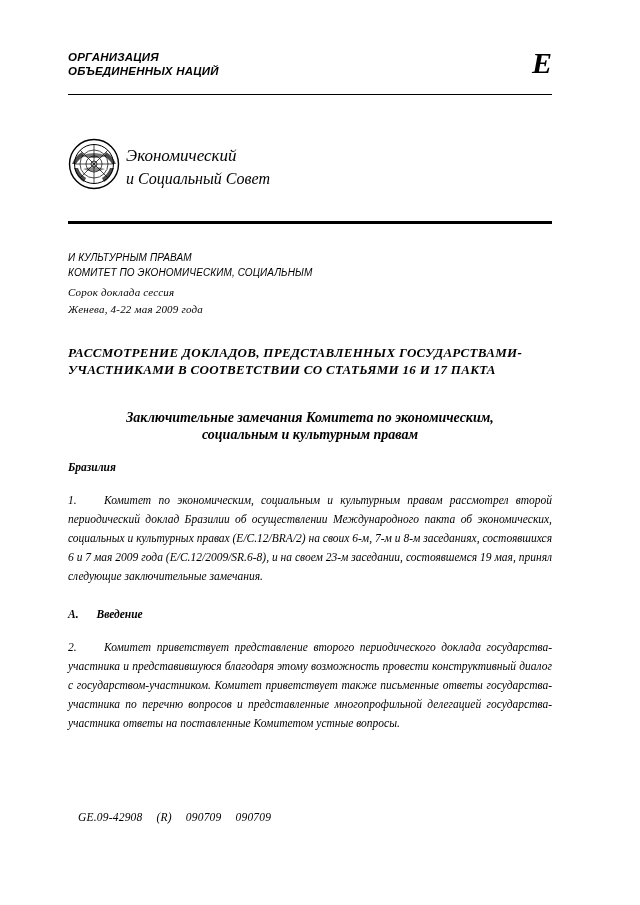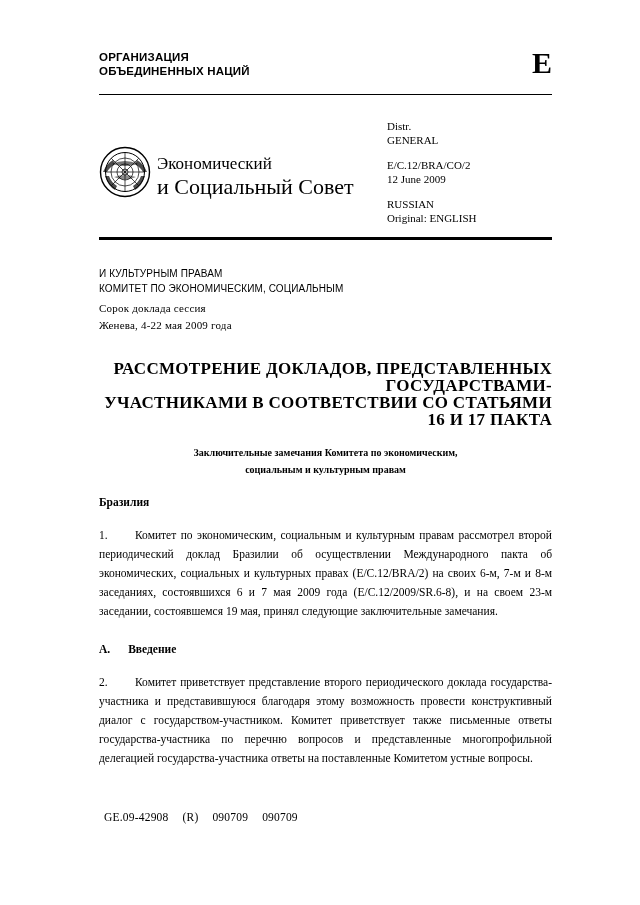--- a/index.html
+++ b/index.html
@@ -12,21 +12,22 @@
     height: 905px;
     font-family: "Liberation Serif", serif;
     color: #000000;
     overflow: hidden;
   }
   .page {
     position: relative;
     width: 640px;
     height: 905px;
     box-sizing: border-box;
-    padding: 44px 88px 0 99px;
+    padding: 44px 88px 0 68px;
+    font-style: italic;
   }
 
   
   .masthead {
     position: relative;
     display: flex;
     align-items: flex-start;
     justify-content: space-between;
   }
   .org-name {
@@ -75,21 +76,21 @@
     padding-top: 12px;
     padding-left: 4px;
   }
   .body-title .line1 {
     font-family: "Liberation Serif", serif;
     font-size: 17px;
     line-height: 23px;
   }
   .body-title .line2 {
     font-family: "Liberation Serif", serif;
-    font-size: 22px;
+    font-size: 16px;
     line-height: 23px;
   }
 
   .distr-block {
     flex: 0 0 165px;
     font-family: "Liberation Serif", serif;
     font-size: 11px;
     line-height: 14px;
     padding-top: 6px;
   }
@@ -108,32 +109,32 @@
     font-family: "Liberation Serif", serif;
     font-size: 11px;
     line-height: 17px;
     letter-spacing: 0.2px;
   }
   .committee .session { margin-top: 4px; }
 
   
   .doc-heading {
     margin-top: 26px;
-    text-align: right;
-    font-family: "Liberation Serif", serif;
-    font-size: 17px;
+    text-align: left;
+    font-family: "Liberation Serif", serif;
+    font-size: 13px;
     line-height: 17px;
     font-weight: bold;
     letter-spacing: 0.3px;
   }
   .sub-heading {
-    margin-top: 16px;
+    margin-top: 31px;
     text-align: center;
     font-family: "Liberation Serif", serif;
-    font-size: 10px;
+    font-size: 14px;
     line-height: 17px;
     font-weight: bold;
   }
   .country-heading {
     margin-top: 18px;
     text-align: left;
     font-family: "Liberation Serif", serif;
     font-size: 11.5px;
     font-weight: bold;
   }
@@ -156,21 +157,21 @@
     font-size: 11.5px;
     font-weight: bold;
   }
   .section-heading .letter {
     margin-right: 18px;
   }
 
   
   .footer {
     position: absolute;
-    left: 104px;
+    left: 78px;
     bottom: 82px;
     font-family: "Liberation Serif", serif;
     font-size: 11.5px;
     letter-spacing: 0.2px;
   }
   .footer .sp { display: inline-block; width: 14px; }
 </style>
 </head>
 <body>
 
@@ -208,30 +209,20 @@
       </svg>
     </div>
 
     <div class="body-title">
       <div class="line1">Экономический</div>
       <div class="line2">
         <span>и </span><span>Социальный</span><span> Совет</span>
       </div>
     </div>
 
-    <div class="distr-block">
-      <div>Distr.</div>
-      <div>GENERAL</div>
-      <div class="gap"></div>
-      <div>E/C.12/BRA/CO/2</div>
-      <div>12 June 2009</div>
-      <div class="gap"></div>
-      <div>RUSSIAN</div>
-      <div>Original:  ENGLISH</div>
-    </div>
 
   </div>
 
   <hr class="rule-thick">
 
   <div class="committee">
     <div>И КУЛЬТУРНЫМ ПРАВАМ</div>
     <div>КОМИТЕТ ПО ЭКОНОМИЧЕСКИМ, СОЦИАЛЬНЫМ</div>
     <div class="session">Сорок доклада сессия</div>
     <div class="place">Женева, 4-22 мая 2009 года</div>

